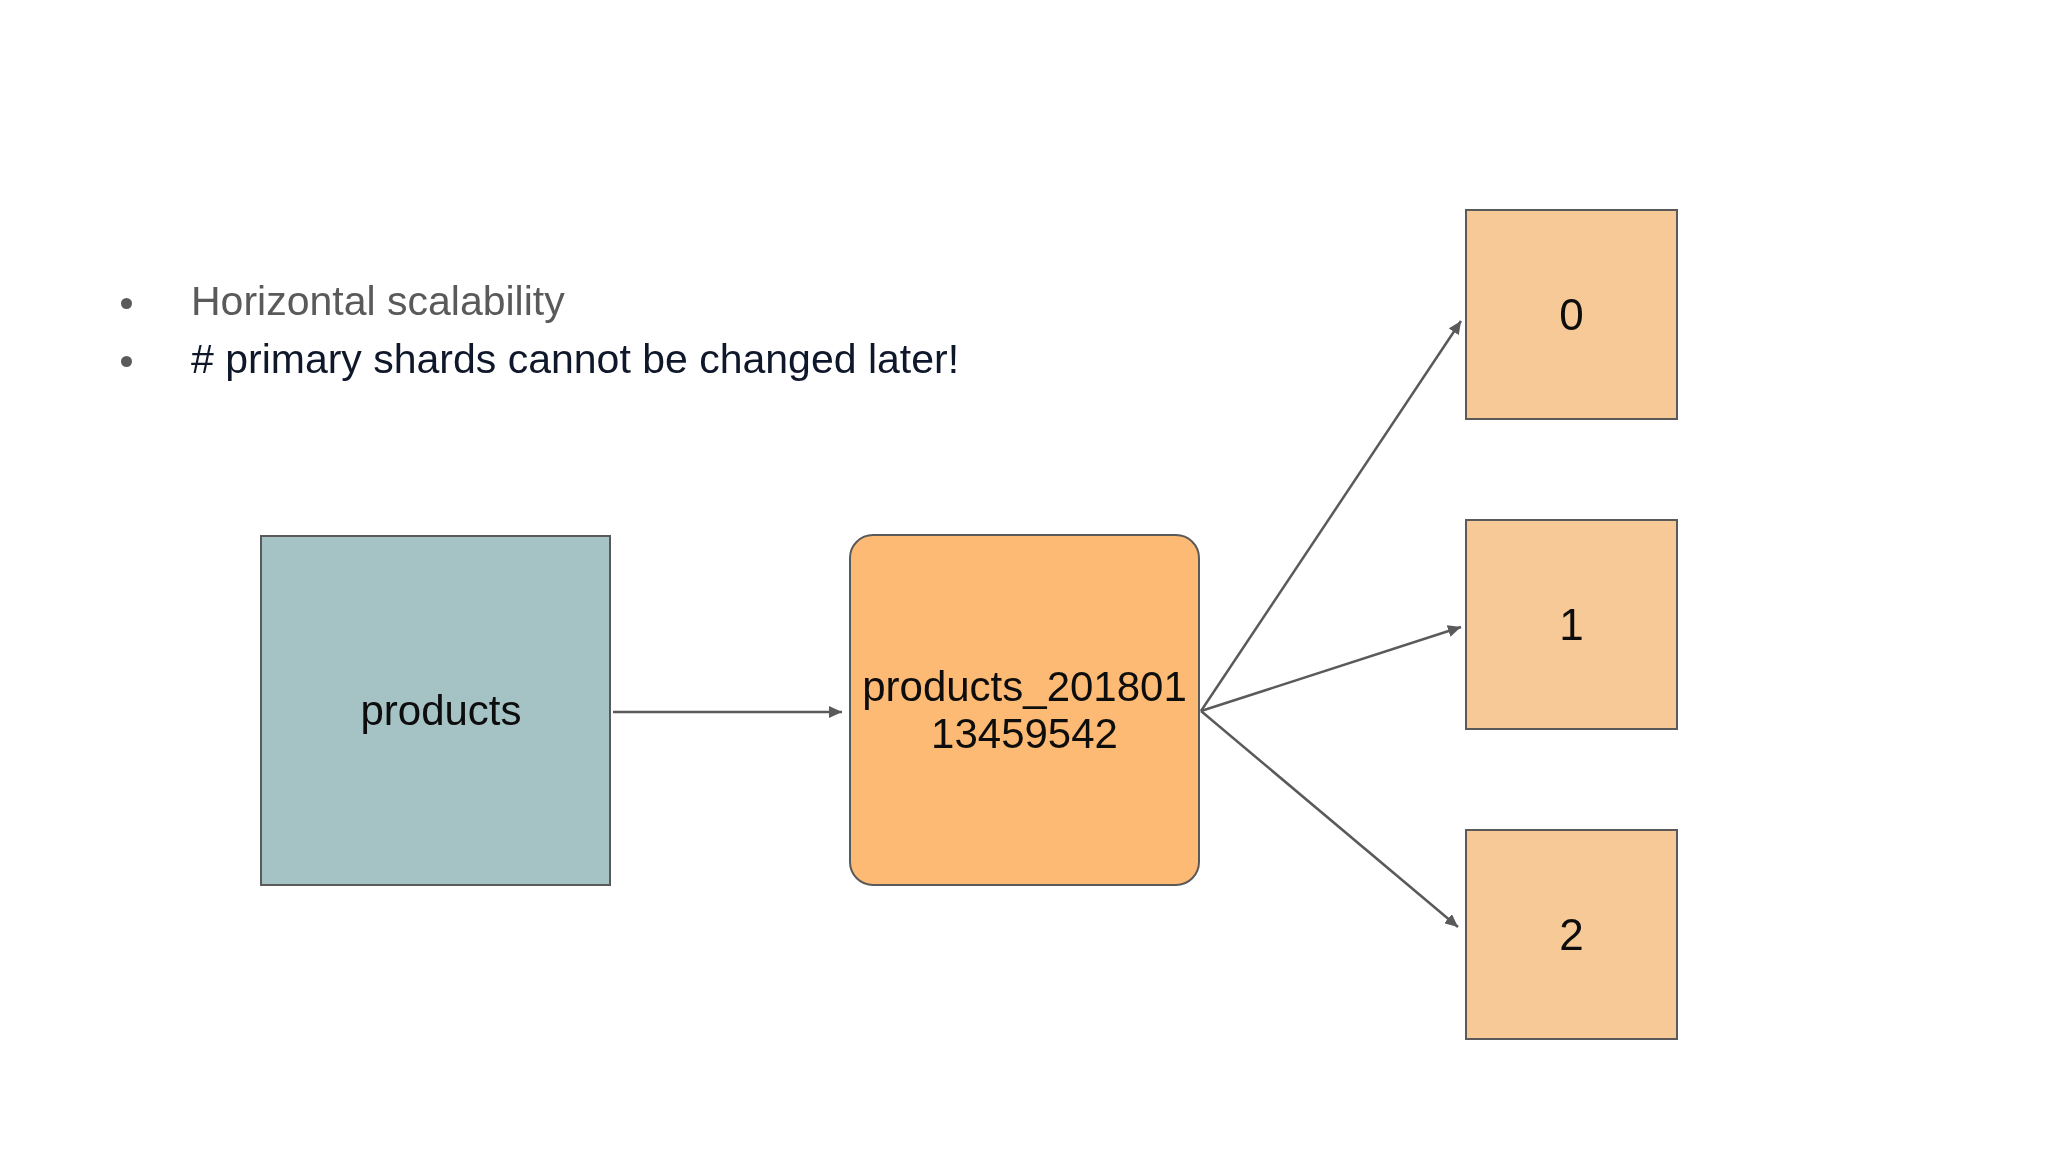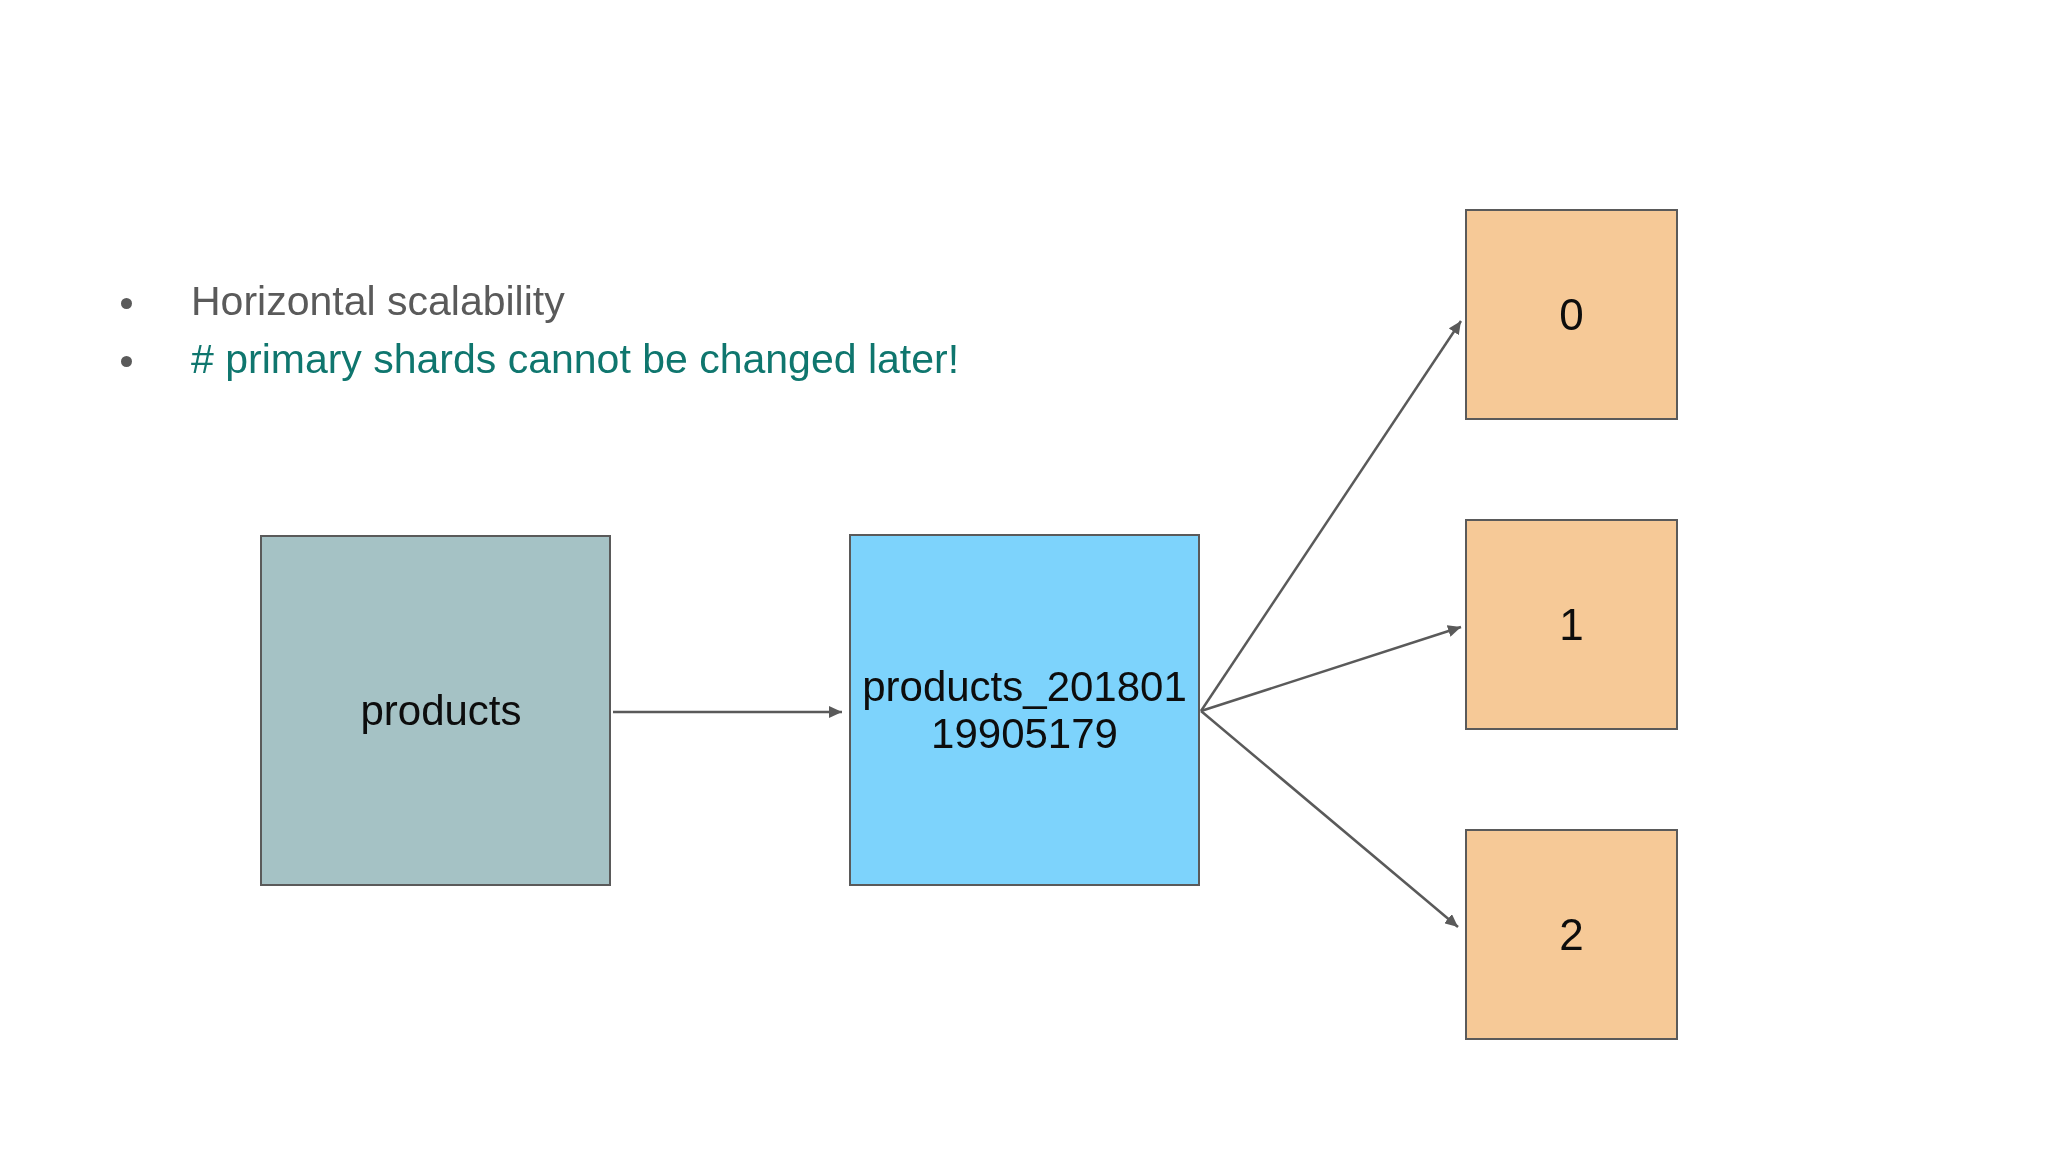--- a/index.html
+++ b/index.html
@@ -104,31 +104,31 @@
 <div class="slide">
 
 
   <ul class="bullets">
     <li class="bullet">
       <span class="dot" style="background-color: rgb(90, 90, 90);"></span>
       <span class="btext" style="color: rgb(90, 90, 90);">Horizontal scalability</span>
     </li>
     <li class="bullet">
       <span class="dot" style="background-color: rgb(90, 90, 90);"></span>
-      <span class="btext" style="color: #0f766e;"># primary shards cannot be changed later!</span>
+      <span class="btext" style="color: #0f172a;"># primary shards cannot be changed later!</span>
     </li>
   </ul>
 
   <div class="box box-alias" style="background-color: rgb(165, 194, 197); border-color: rgb(90, 90, 90); color: rgb(13, 13, 13);">
     <span>products</span>
   </div>
 
-  <div class="box box-index" style="background-color: #7dd3fc; border-color: rgb(90, 90, 90); color: rgb(13, 13, 13);">
+  <div class="box box-index" style="background-color: #fdba74; border-color: rgb(90, 90, 90); color: rgb(13, 13, 13); border-radius: 24px;">
     <span>products_201801</span>
-    <span>19905179</span>
+    <span>13459542</span>
   </div>
 
   <div class="box box-shard shard-0" style="background-color: rgb(246, 201, 151); border-color: rgb(90, 90, 90); color: rgb(13, 13, 13);">
     <span>0</span>
   </div>
 
   <div class="box box-shard shard-1" style="background-color: rgb(246, 201, 151); border-color: rgb(90, 90, 90); color: rgb(13, 13, 13);">
     <span>1</span>
   </div>
 

